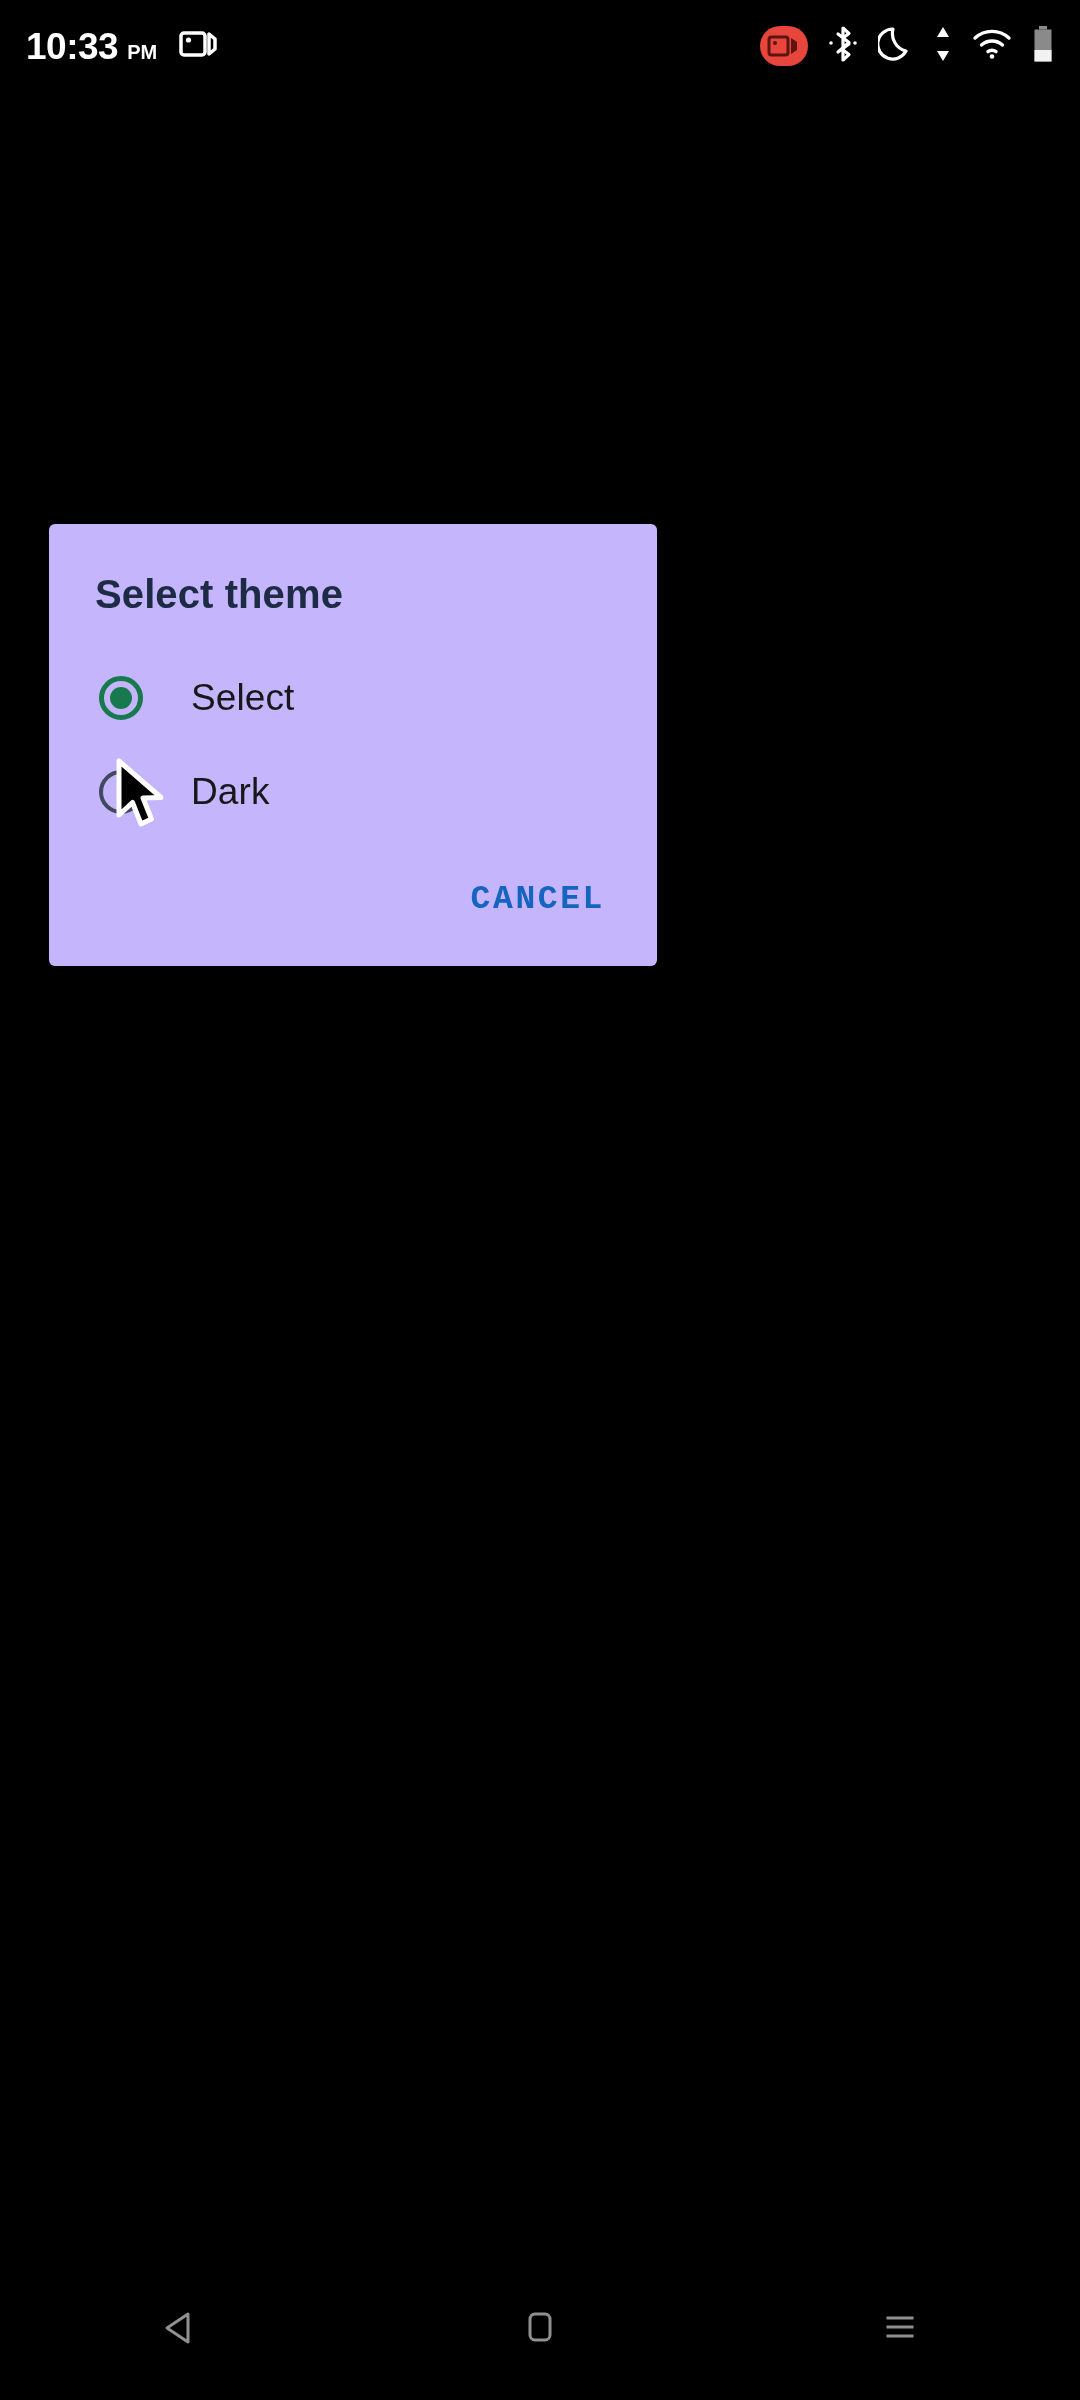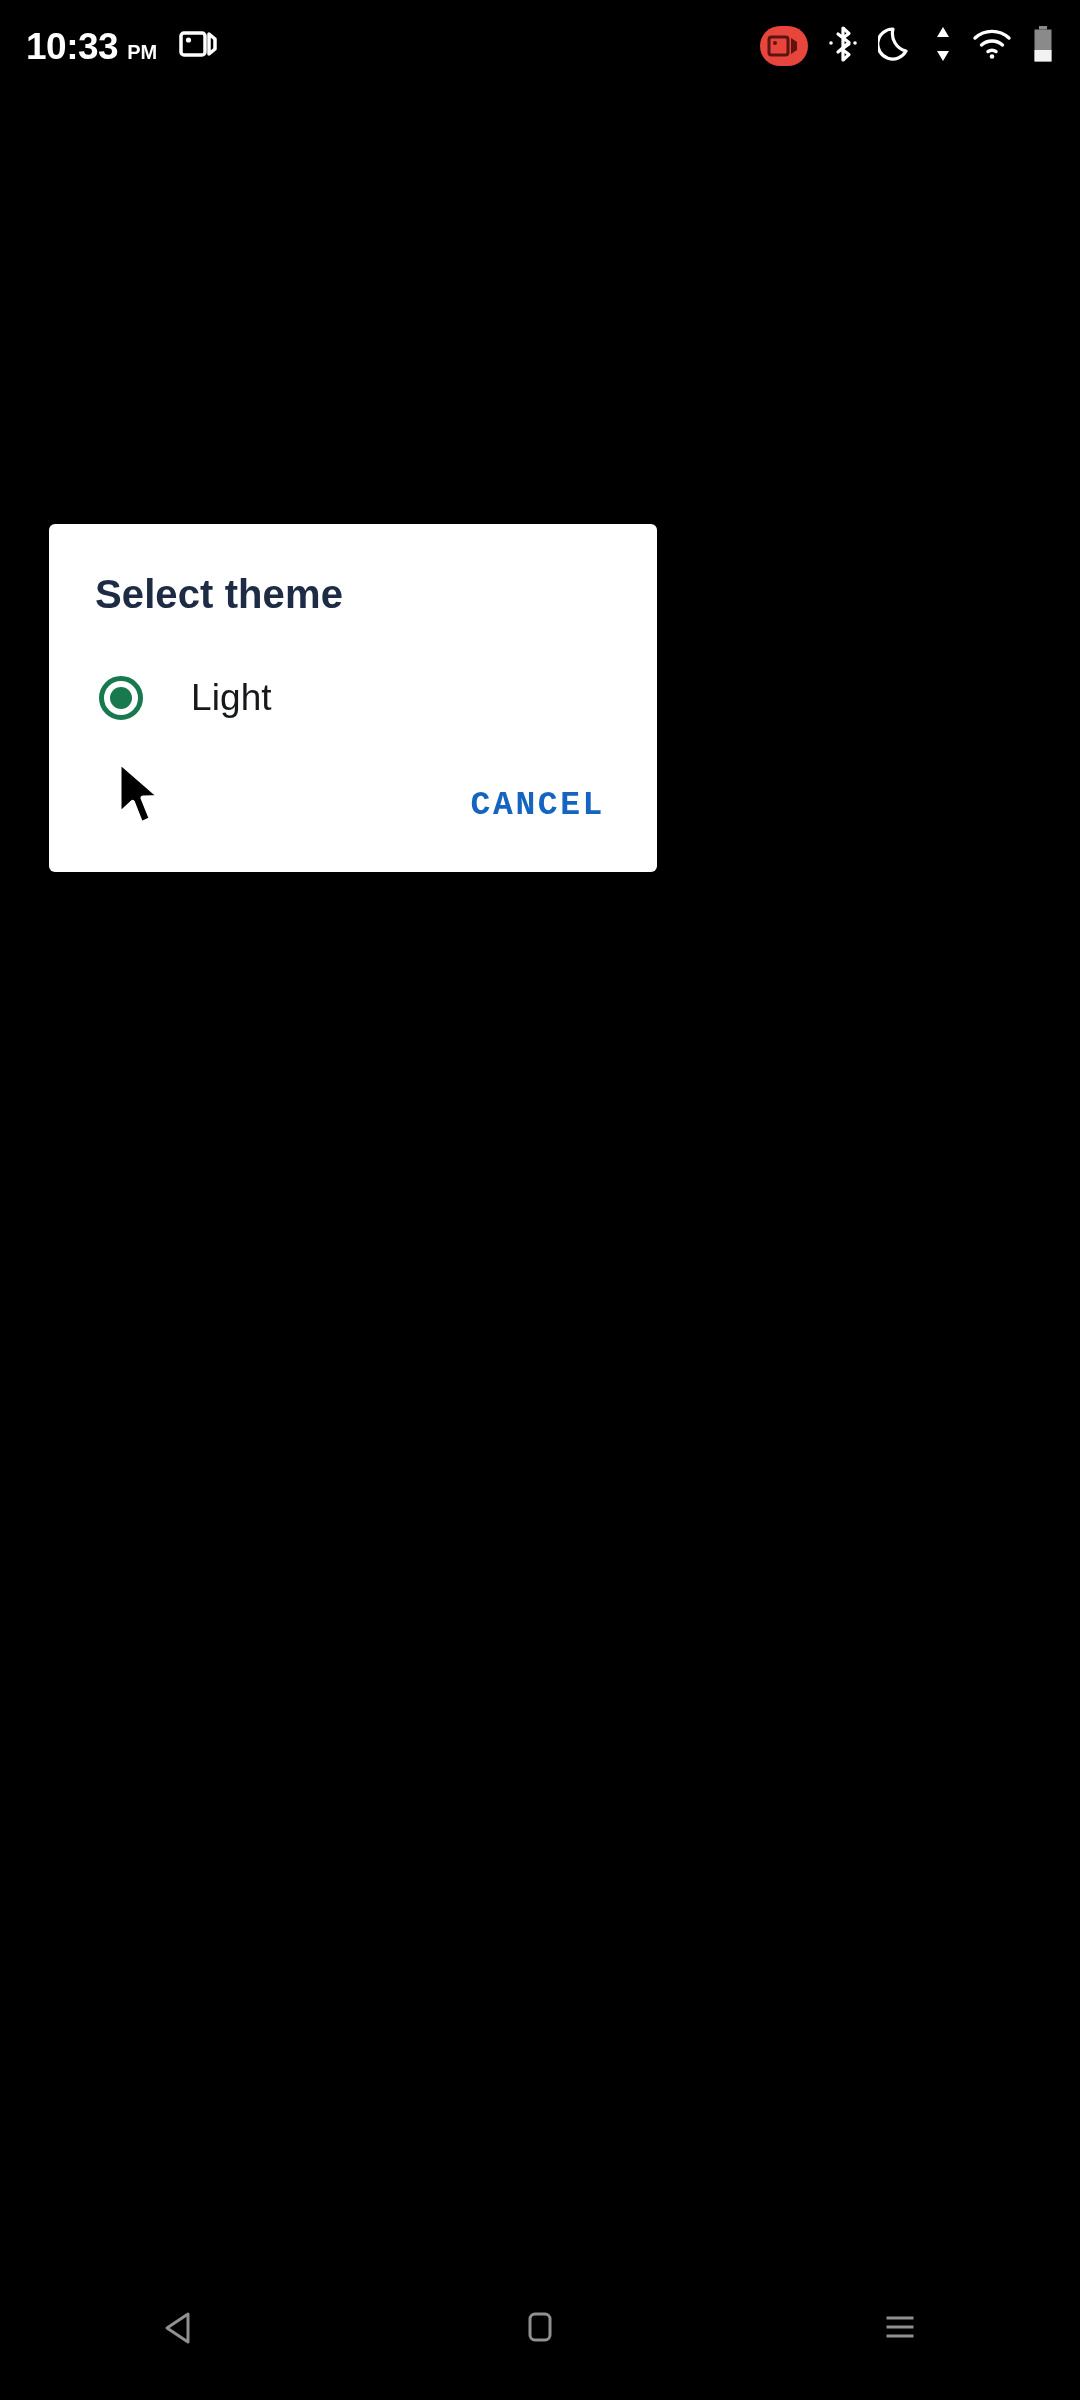--- a/index.html
+++ b/index.html
@@ -67,21 +67,21 @@
     align-items: center;
     justify-content: center;
   }
 
   
   #dialog {
     position: absolute;
     left: 49px;
     top: 524px;
     width: 608px;
-    background: #ffffff;
+    background: #c4b5fd;
     border-radius: 6px;
     padding: 0;
     box-sizing: border-box;
   }
   #dialog-title {
     color: #1E2B45;
     font-size: 40px;
     font-weight: bold;
     padding: 48px 0 0 46px;
     letter-spacing: 0.1px;
@@ -245,23 +245,27 @@
 </div>
 
 <div id="dialog">
 
   <div id="dialog-title">Select theme</div>
 
   <div id="options-list">
 
     <div class="option-row">
       <span class="radio selected"></span>
-      <span class="option-label">Light</span>
+      <span class="option-label">Select</span>
     </div>
 
+    <div class="option-row">
+      <span class="radio unselected"></span>
+      <span class="option-label">Dark</span>
+    </div>
 
 
   </div>
 
   <div id="dialog-actions">
     <button id="cancel-button">CANCEL</button>
   </div>
 
 </div>
 

